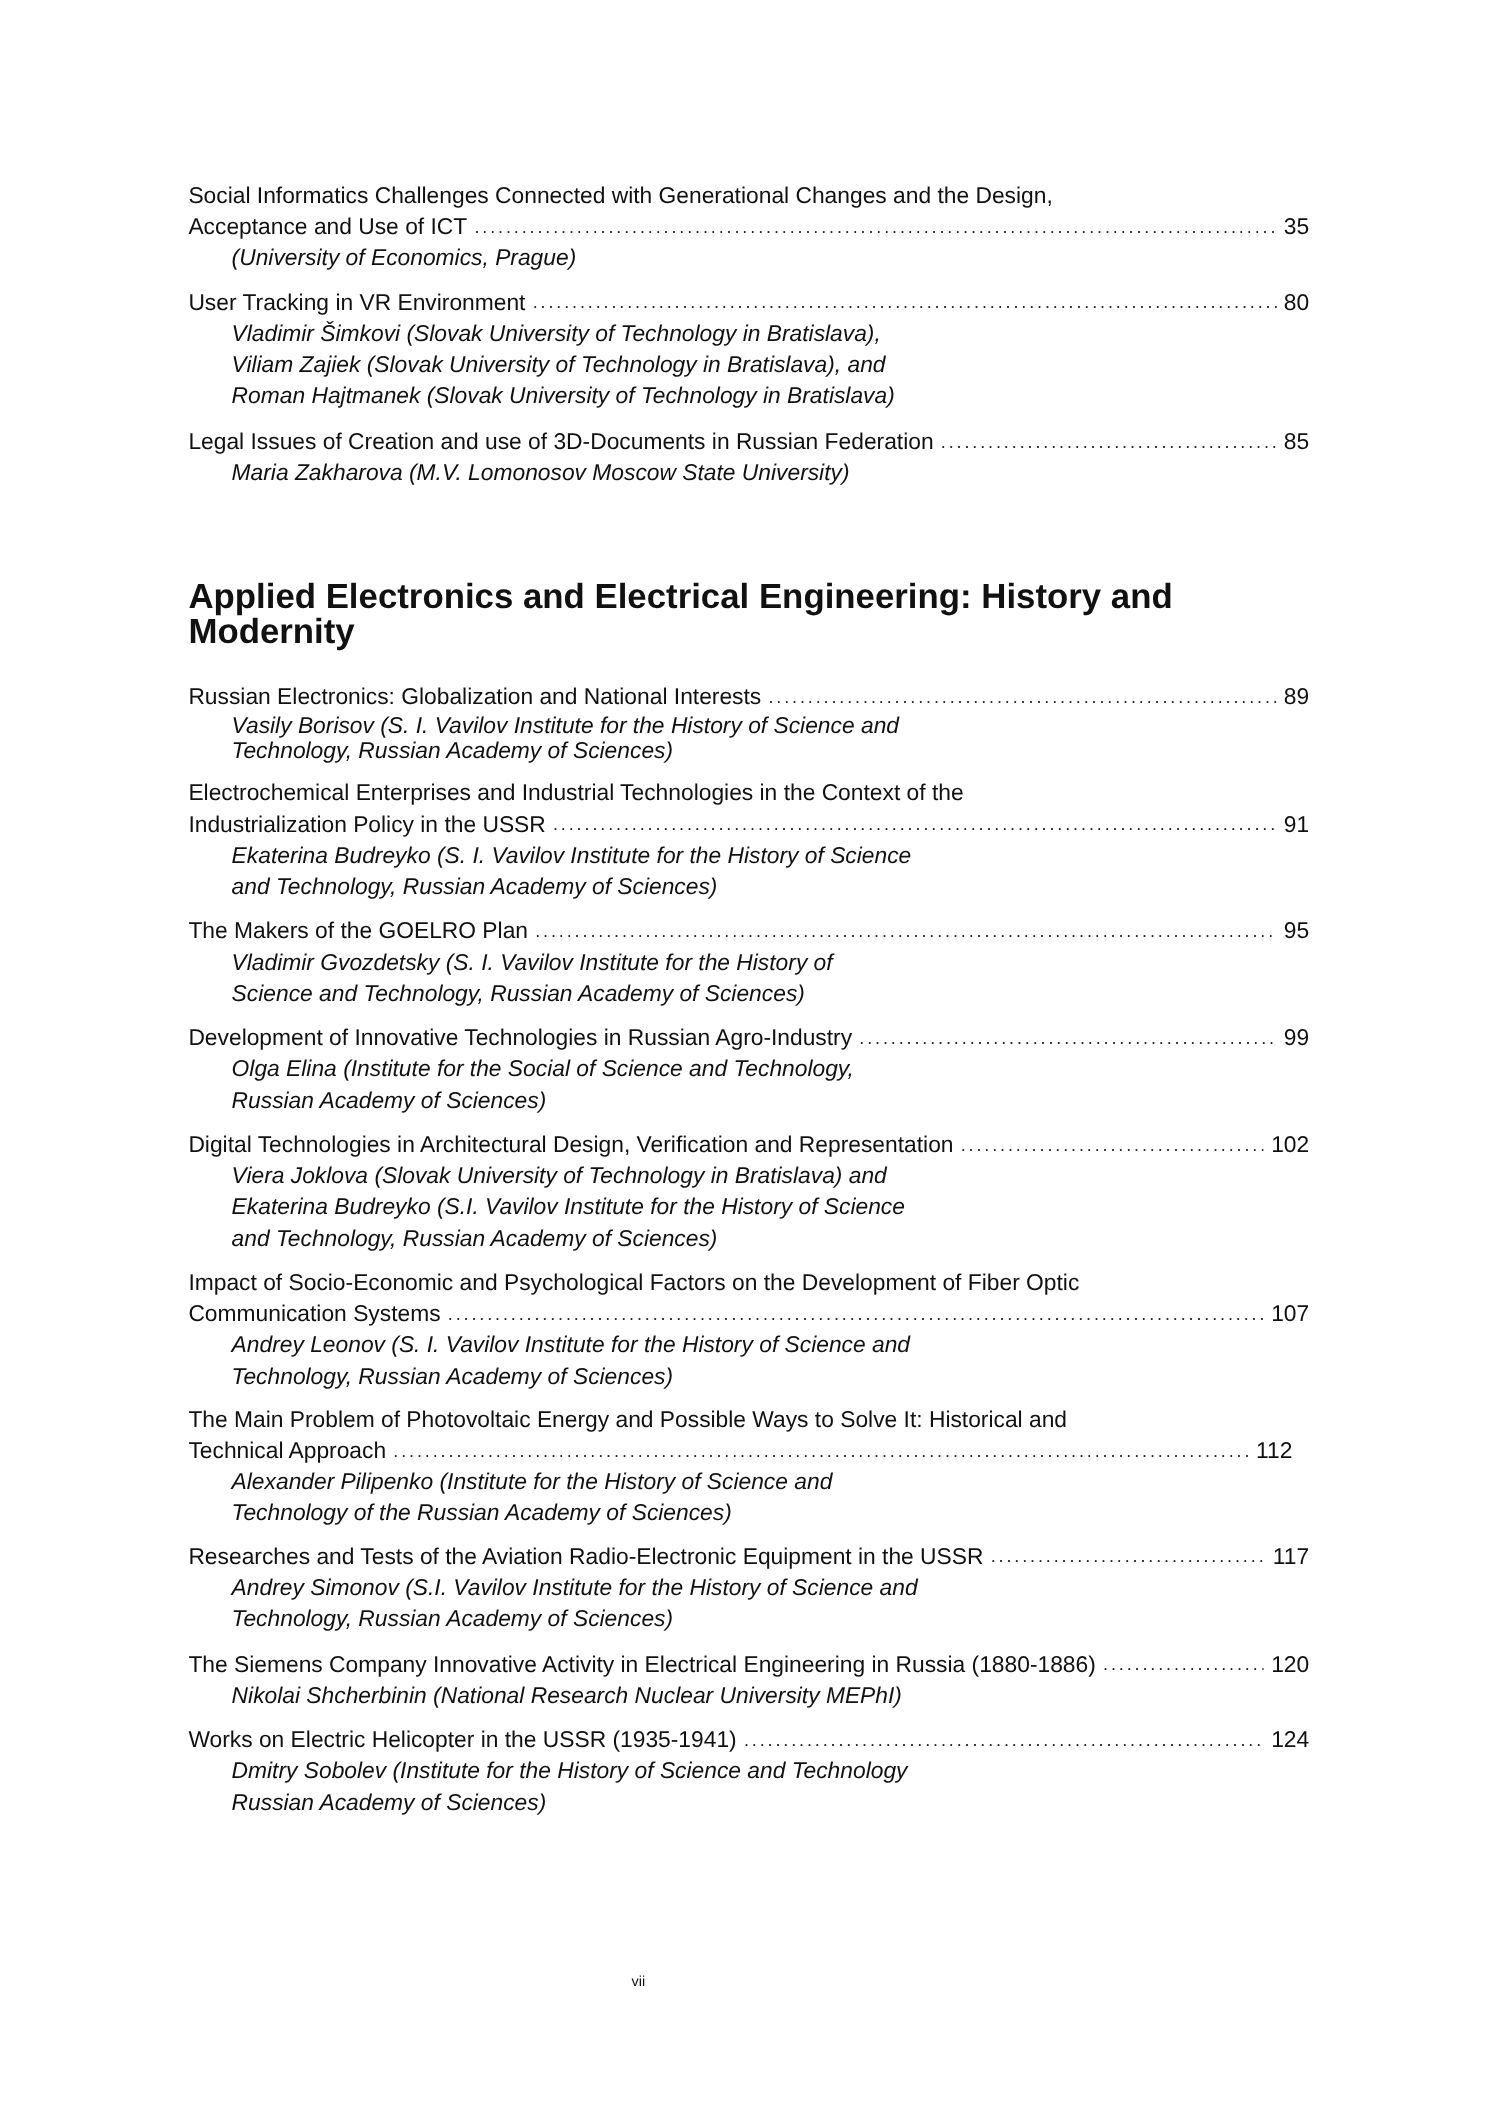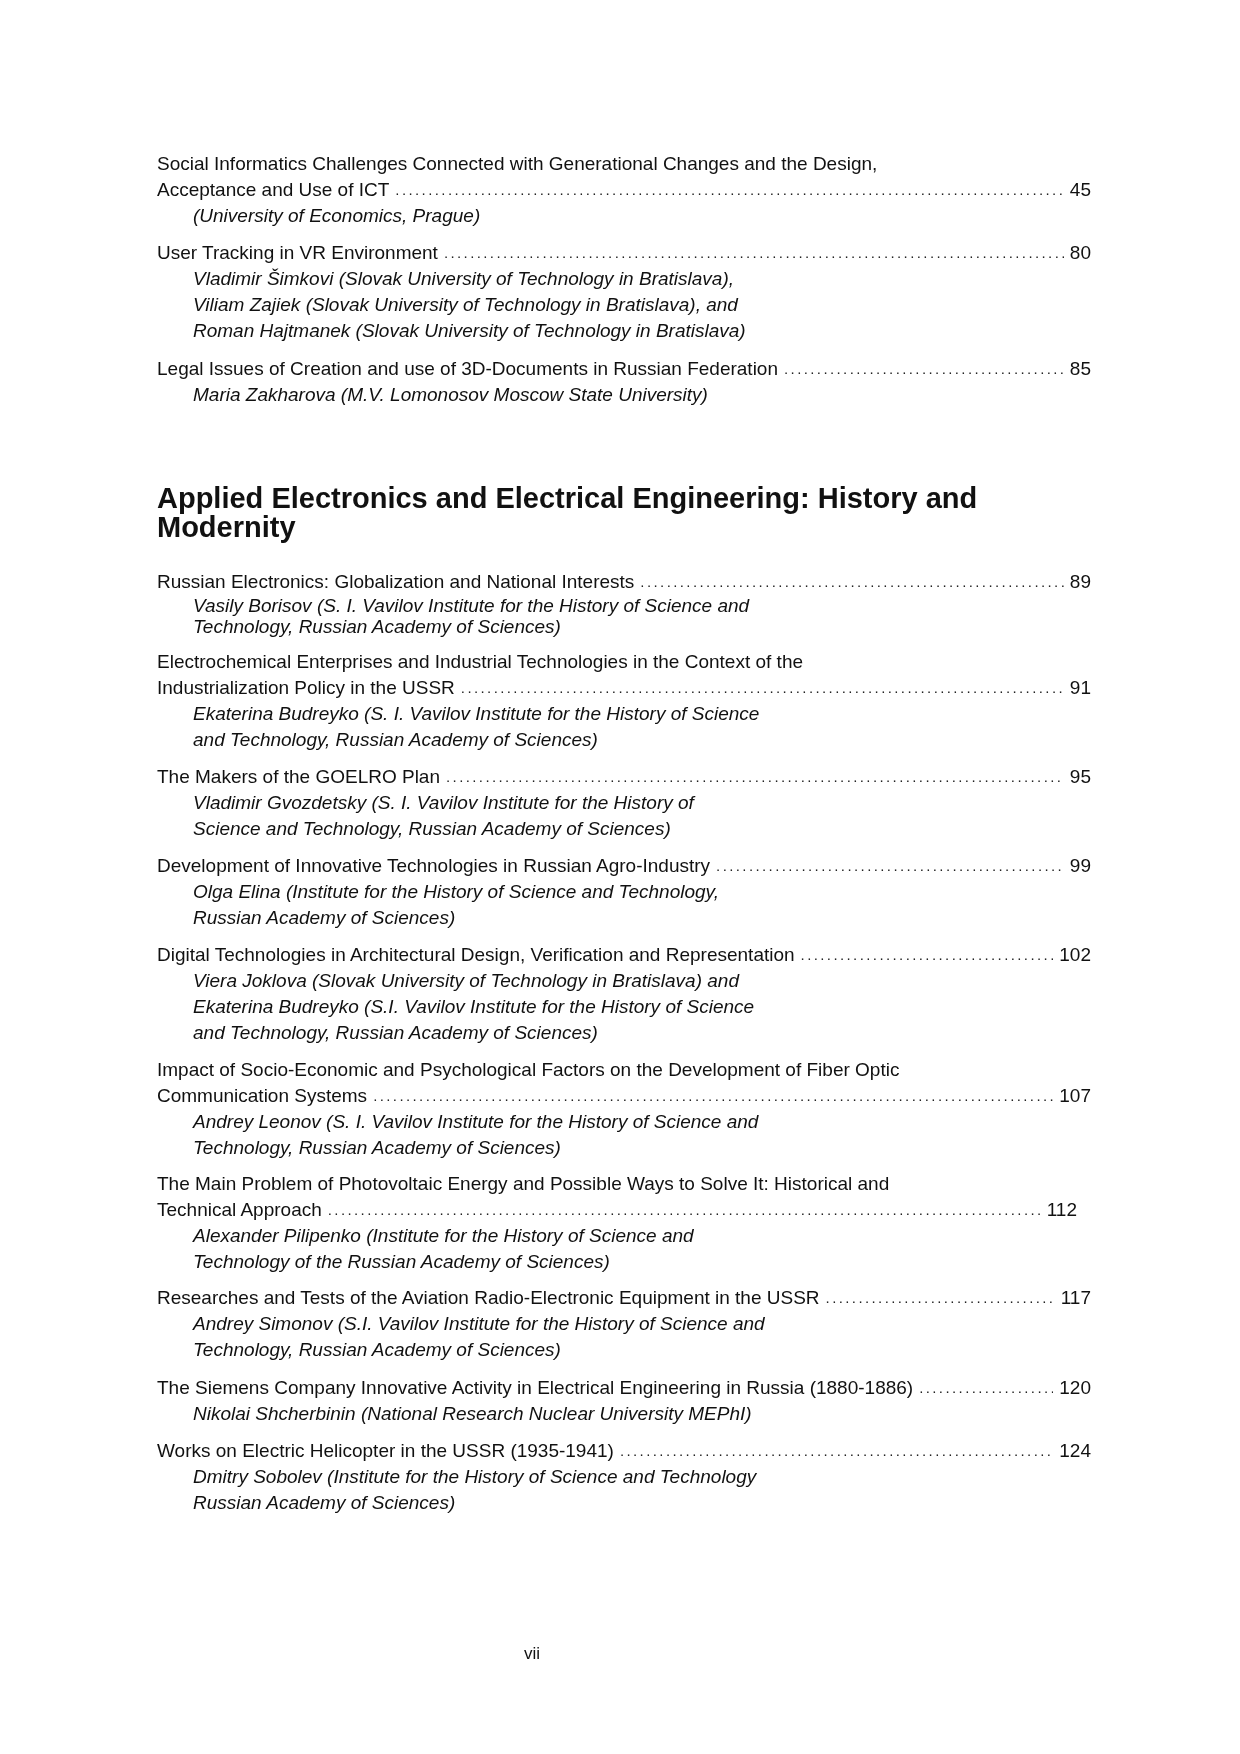--- a/index.html
+++ b/index.html
@@ -11,33 +11,33 @@
   .lastline { display: flex; align-items: flex-start; font-size: 19px; line-height: 26px; }
   .lastline .t { white-space: nowrap; flex: 0 0 auto; }
   .lastline .dots { flex: 1 1 auto; overflow: hidden; white-space: nowrap; margin: 0 6px 0 6px;
                     letter-spacing: 2.4px; font-size: 15px; color: #222; }
   .lastline .pg { flex: 0 0 auto; text-align: right; }
   .authors { padding-left: 36px; font-style: italic; font-size: 19px; line-height: 26px; }
   .authors.tight { line-height: 21px; }
   .a-line { white-space: nowrap; }
   .section-title { font-weight: bold; font-size: 29px; line-height: 29px; margin: 0; }
   .page-number { position: absolute; left: 0; width: 1064px; top: 1644px; text-align: center;
-                 font-size: 17px; }
+                 font-size: 12px; }
 </style>
 </head>
 <body>
 
 <div class="page">
 
   <div class="entry" style="margin-top:0;">
     <div class="tline">Social Informatics Challenges Connected with Generational Changes and the Design,</div>
     <div class="lastline">
       <span class="t">Acceptance and Use of ICT</span>
       <span class="dots">....................................................................................................................................................................................................................</span>
-      <span class="pg">45</span>
+      <span class="pg">35</span>
     </div>
     <div class="authors">
       <div class="a-line">(University of Economics, Prague)</div>
     </div>
   </div>
 
   <div class="entry" style="margin-top:11px;">
     <div class="lastline">
       <span class="t">User Tracking in VR Environment</span>
       <span class="dots">....................................................................................................................................................................................................................</span>
@@ -103,21 +103,21 @@
     </div>
   </div>
 
   <div class="entry" style="margin-top:11px;">
     <div class="lastline">
       <span class="t">Development of Innovative Technologies in Russian Agro-Industry</span>
       <span class="dots">....................................................................................................................................................................................................................</span>
       <span class="pg">99</span>
     </div>
     <div class="authors">
-      <div class="a-line">Olga Elina (Institute for the History of Science and Technology,</div>
+      <div class="a-line">Olga Elina (Institute for the Social of Science and Technology,</div>
       <div class="a-line">Russian Academy of Sciences)</div>
     </div>
   </div>
 
   <div class="entry" style="margin-top:11px;">
     <div class="lastline">
       <span class="t">Digital Technologies in Architectural Design, Verification and Representation</span>
       <span class="dots">....................................................................................................................................................................................................................</span>
       <span class="pg">102</span>
     </div>

